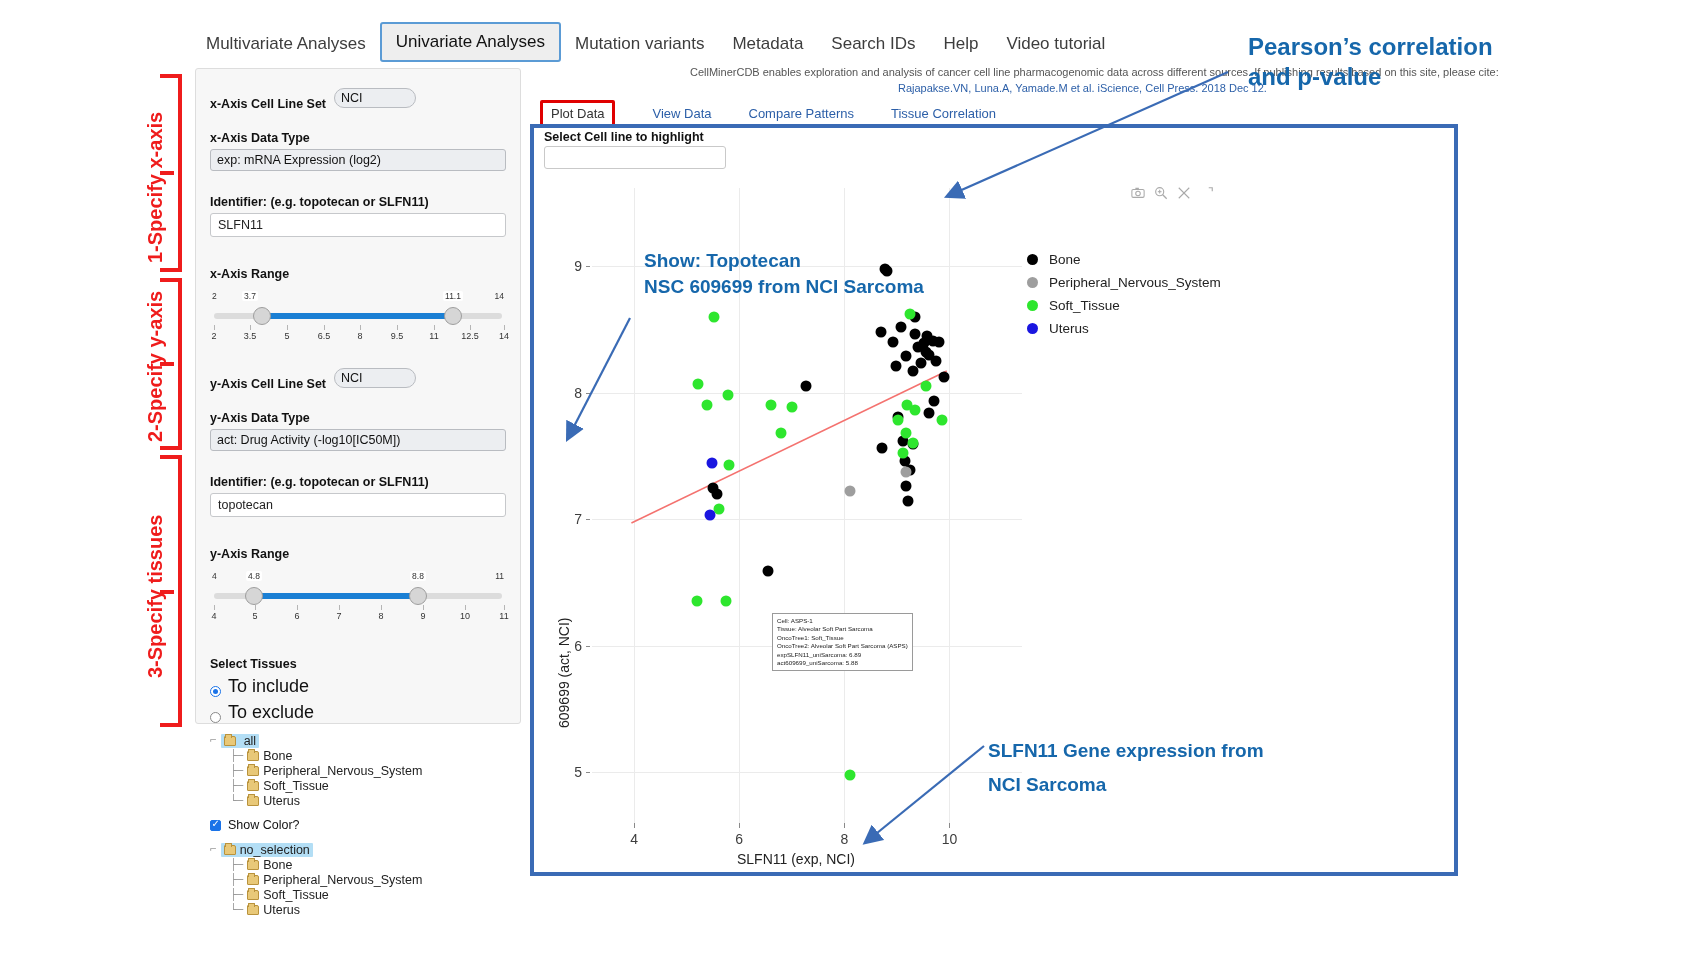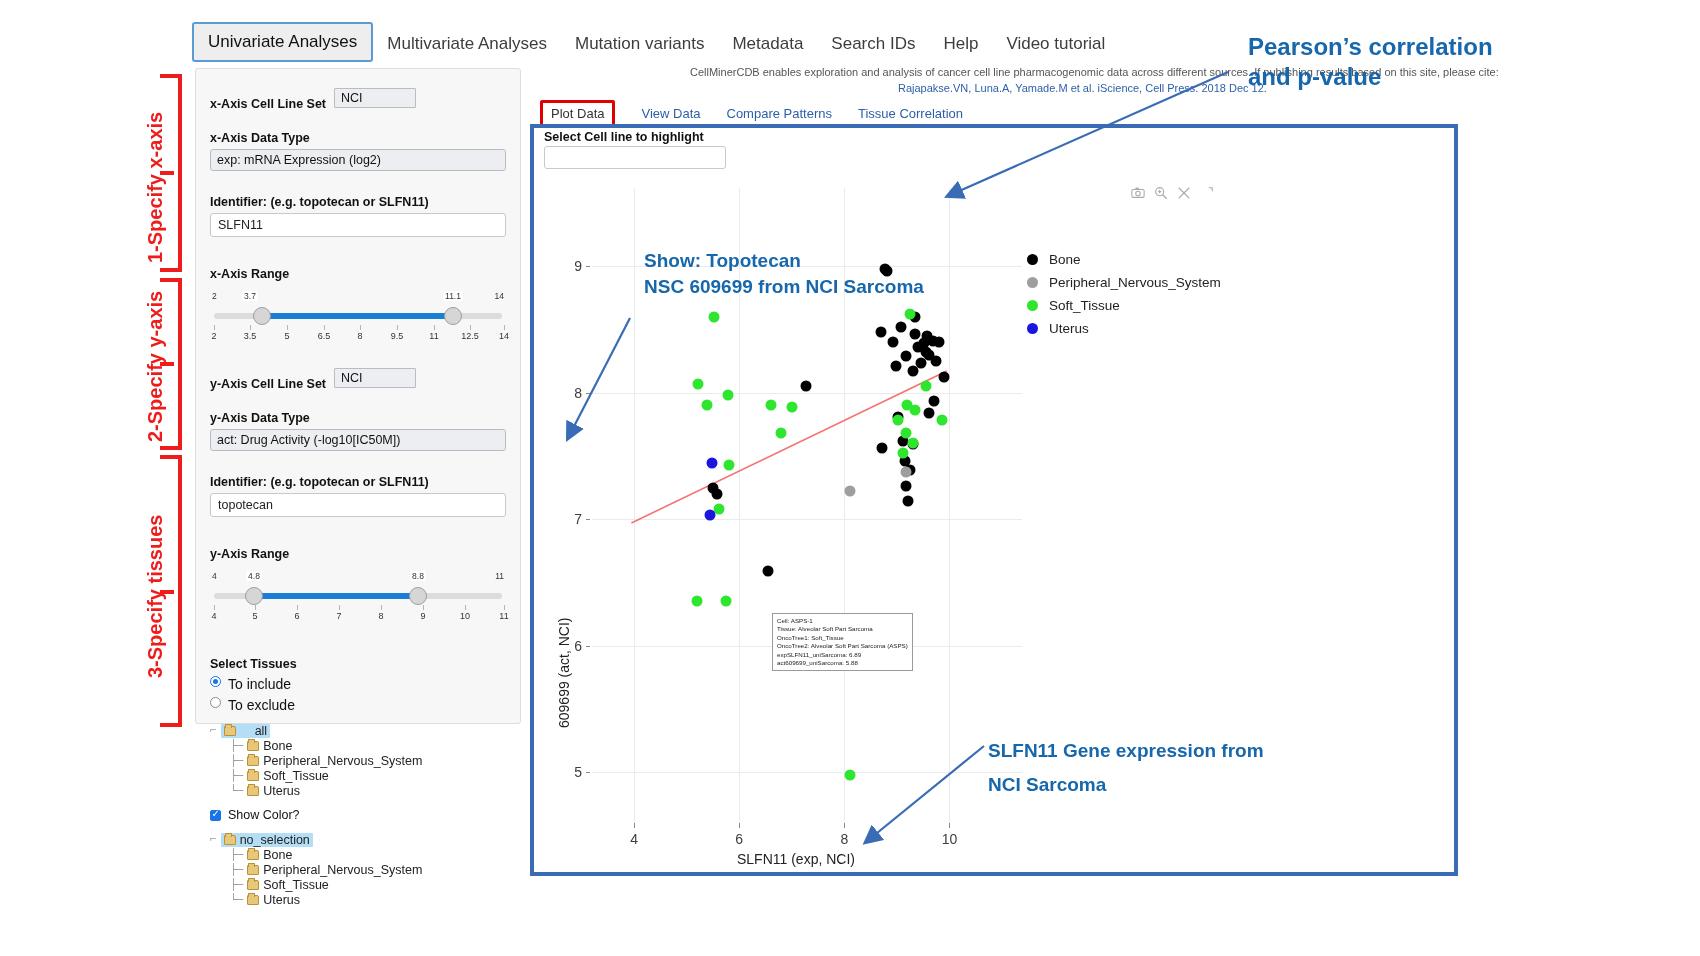--- a/index.html
+++ b/index.html
@@ -44,21 +44,21 @@
   .panel {
     position: absolute; left: 195px; top: 68px;
     width: 326px; height: 656px;
     background: #f7f7f7; border: 1px solid #dddddd; border-radius: 3px;
     padding: 12px 14px;
   }
   .field-label { font-size: 12.5px; font-weight: bold; color: #111; margin: 16px 0 4px 0; }
   .inline-row { display: flex; align-items: center; gap: 8px; margin-bottom: 6px; }
   .sel {
     appearance: none; -webkit-appearance: none;
-    background: #eceef1; border: 1px solid #b9bcc1; border-radius: 1px;
+    background: #eceef1; border: 1px solid #b9bcc1; border-radius: 10px;
     font-size: 12.5px; color: #111; padding: 2px 22px 2px 6px;
     font-family: "Liberation Sans", sans-serif;
   }
   .sel-sm { width: 82px; }
   .sel-wide {
     width: 100%; background: #eceef1; border: 1px solid #b9bcc1;
     border-radius: 3px; font-size: 12.5px; padding: 3px 22px 3px 6px;
     appearance: none; -webkit-appearance: none;
     font-family: "Liberation Sans", sans-serif; color: #111;
   }
@@ -91,21 +91,21 @@
   }
   .slider-ticks { position: absolute; left: 0; right: 0; top: 34px; height: 20px; }
   .stick { position: absolute; top: 0; width: 1px; height: 5px; background: #b5b5b5; }
   .stlabel {
     position: absolute; top: 6px; font-size: 9px; color: #333;
     transform: translateX(-50%); white-space: nowrap;
   }
   .edge-label { position: absolute; top: 0px; font-size: 8.5px; color: #333; }
 
   
-  .radio-row { display: flex; align-items: flex-start; gap: 7px; margin: 5px 0; font-size: 14px; color: #111; }
+  .radio-row { display: flex; align-items: flex-end; gap: 7px; margin: 5px 0; font-size: 18px; color: #111; }
   .radio {
     width: 11px; height: 11px; border-radius: 50%; border: 1px solid #8a8a8a;
     background: #fff; display: inline-block; position: relative; flex: none;
   }
   .radio.on { border-color: #1a73e8; background: #fff; }
   .radio.on::after {
     content: ""; position: absolute; left: 2.2px; top: 2.2px;
     width: 5.2px; height: 5.2px; border-radius: 50%; background: #1a73e8;
   }
   .tree { margin-top: 10px; font-size: 12.5px; color: #222; }
@@ -130,21 +130,21 @@
     content: "✓"; position: absolute; left: 0.5px; top: -2.5px; color: #fff;
     font-size: 10px; line-height: 12px;
   }
 
   
   .cite-line {
     position: absolute; font-size: 11px; color: #555; white-space: nowrap;
   }
   .cite-link { color: #2c5fa8; }
   .subtabs {
-    position: absolute; left: 540px; top: 100px; display: flex; align-items: center; gap: 26px;
+    position: absolute; left: 540px; top: 100px; display: flex; align-items: center; gap: 37px;
   }
   .subtab { font-size: 13px; color: #2c5fa8; cursor: pointer; white-space: nowrap; }
   .subtab.boxed {
     color: #333; background: #fff; border: 3px solid #e00000;
     padding: 3px 8px; border-radius: 2px;
   }
 
   
   .plotframe {
     position: absolute; left: 530px; top: 124px;
@@ -211,22 +211,22 @@
   }
   .ann-big { font-size: 24px; line-height: 30px; }
   .ann-mid { font-size: 19px; line-height: 26px; }
 </style>
 </head>
 <body>
 
 <div id="root">
 
   <div class="navbar">
+    <div class="nav-tab">Multivariate Analyses</div>
     <div class="nav-tab active">Univariate Analyses</div>
-    <div class="nav-tab">Multivariate Analyses</div>
     <div class="nav-tab">Mutation variants</div>
     <div class="nav-tab">Metadata</div>
     <div class="nav-tab">Search IDs</div>
     <div class="nav-tab">Help</div>
     <div class="nav-tab">Video tutorial</div>
   </div>
 
   <div class="red-bracket" style="left:160px; top:74px; height:198px;"></div>
   <div class="red-tick" style="left:160px; top:171px;"></div>
   <div class="red-label" style="left:144px; top:263px;">1-Specify x-axis</div>
@@ -359,21 +359,21 @@
       <span>To include</span>
     </div>
     <div class="radio-row">
       <span class="radio"></span>
       <span>To exclude</span>
     </div>
 
     <div class="tree">
       <div class="tnode">
         <span class="tguide">⌐</span>
-        <span class="hl" style="display:flex;align-items:center;gap:19px;">
+        <span class="hl" style="display:flex;align-items:center;gap:8px;">
           <span class="folder"></span>
           <span>all</span>
         </span>
       </div>
       <div class="tnode child">
         <span class="tguide">├─</span>
         <span class="folder"></span>
         <span>Bone</span>
       </div>
       <div class="tnode child">

